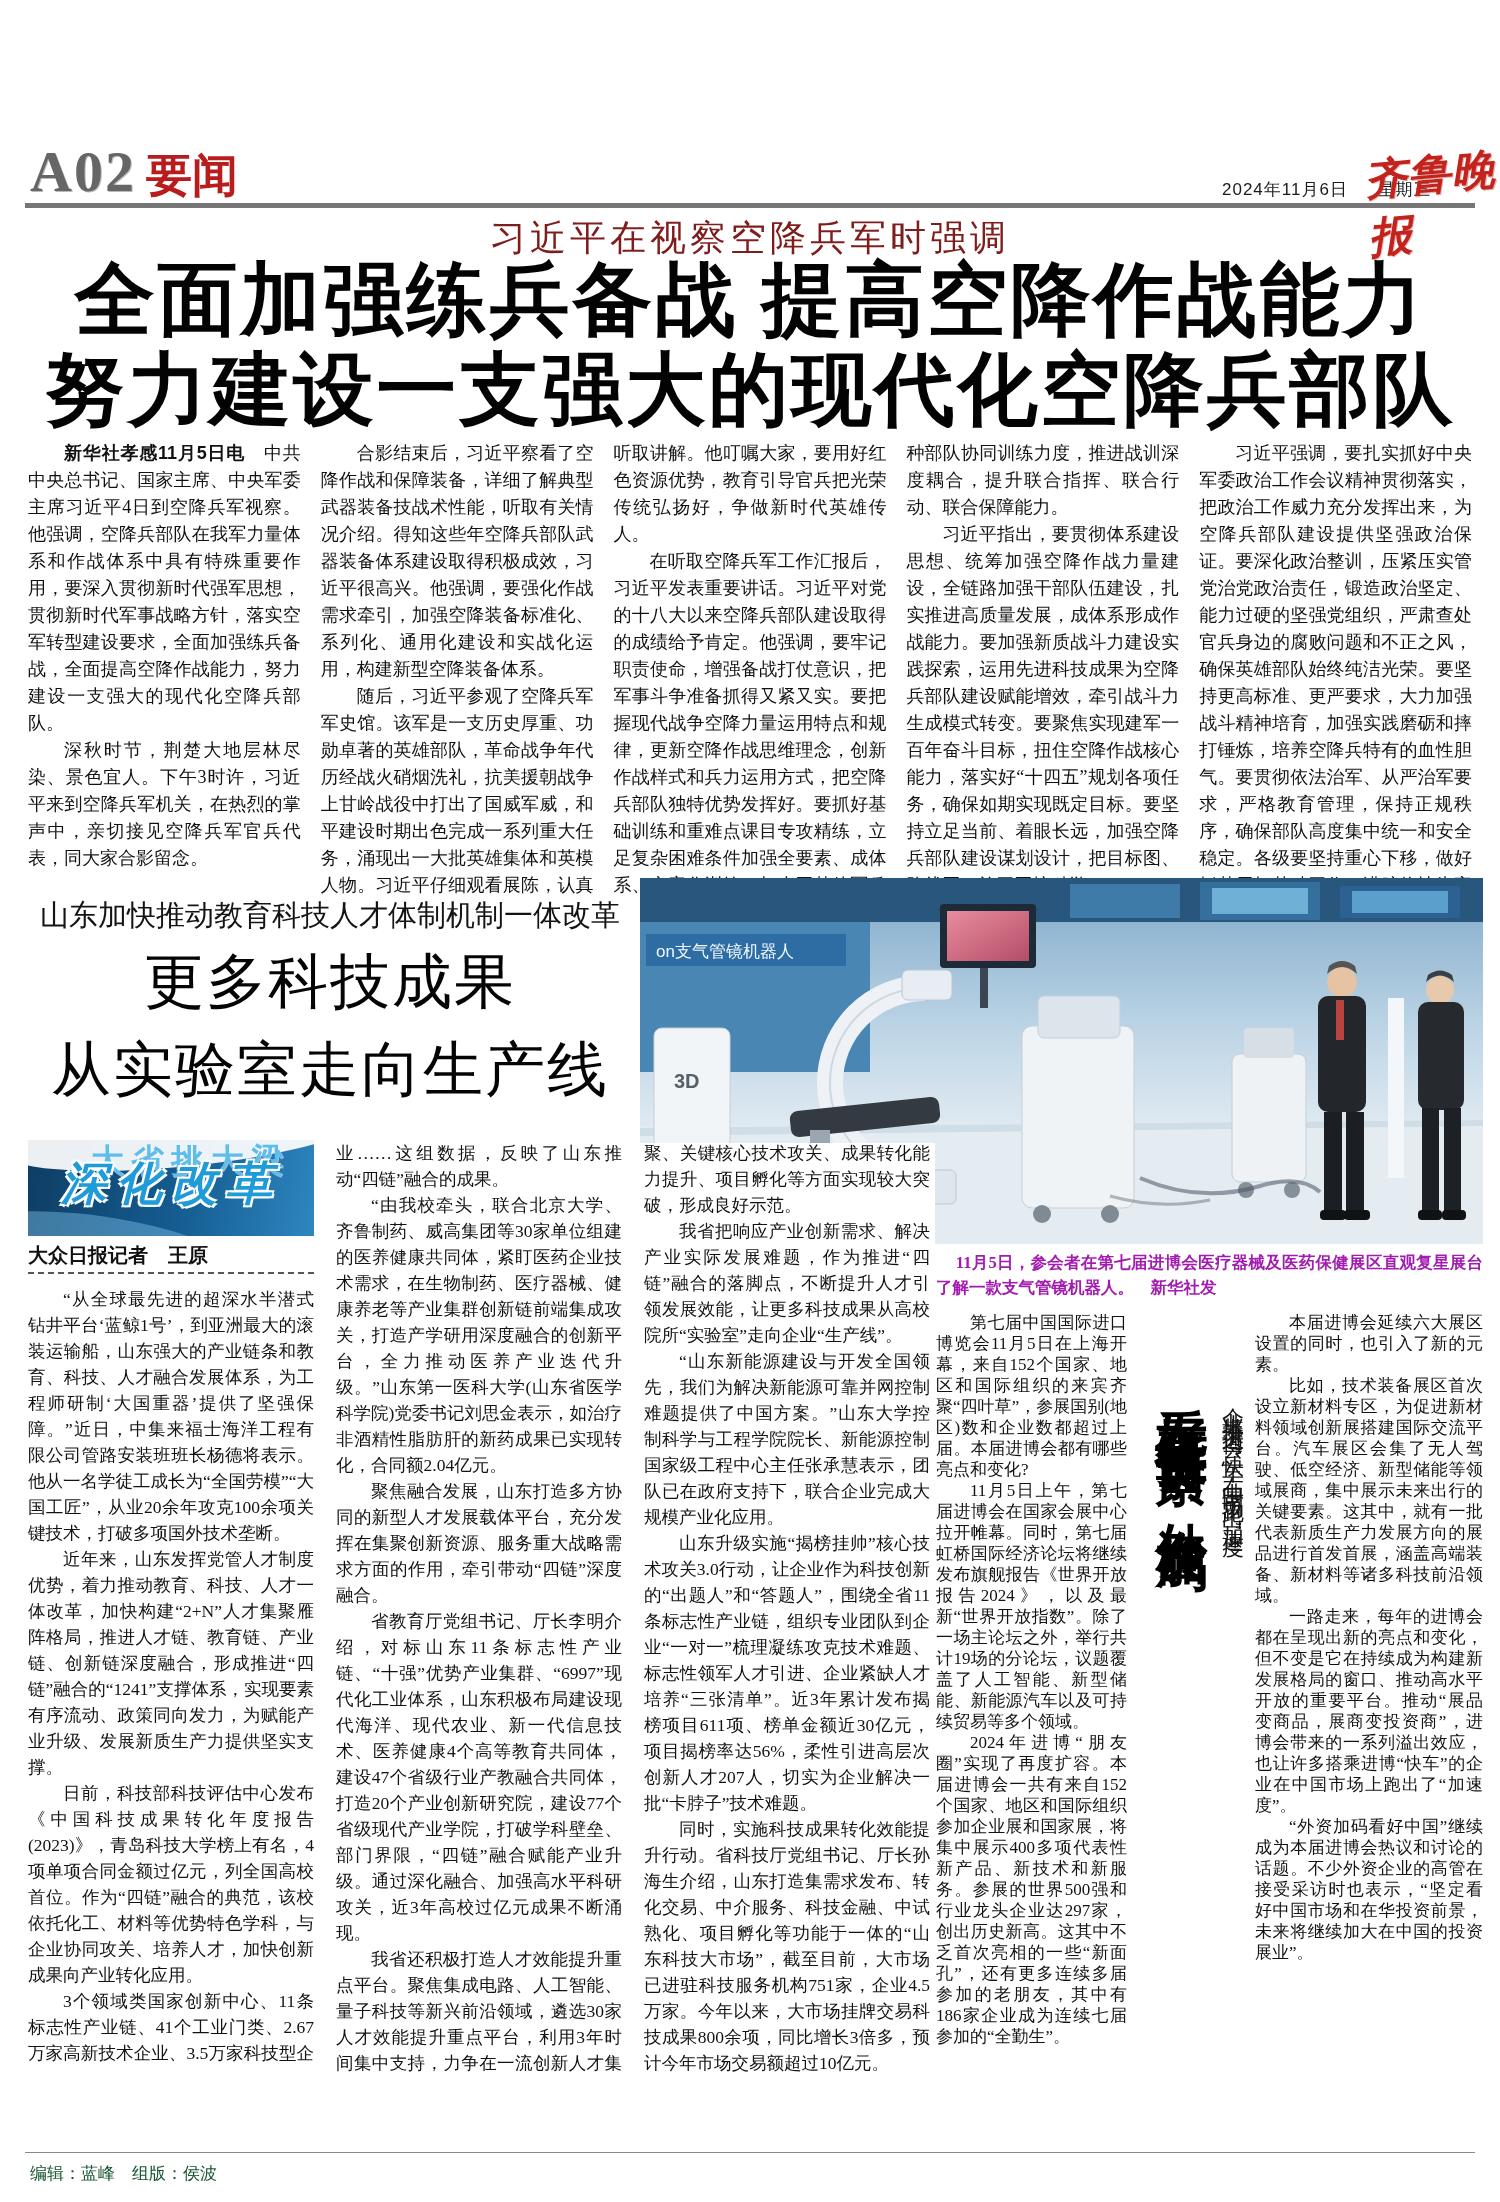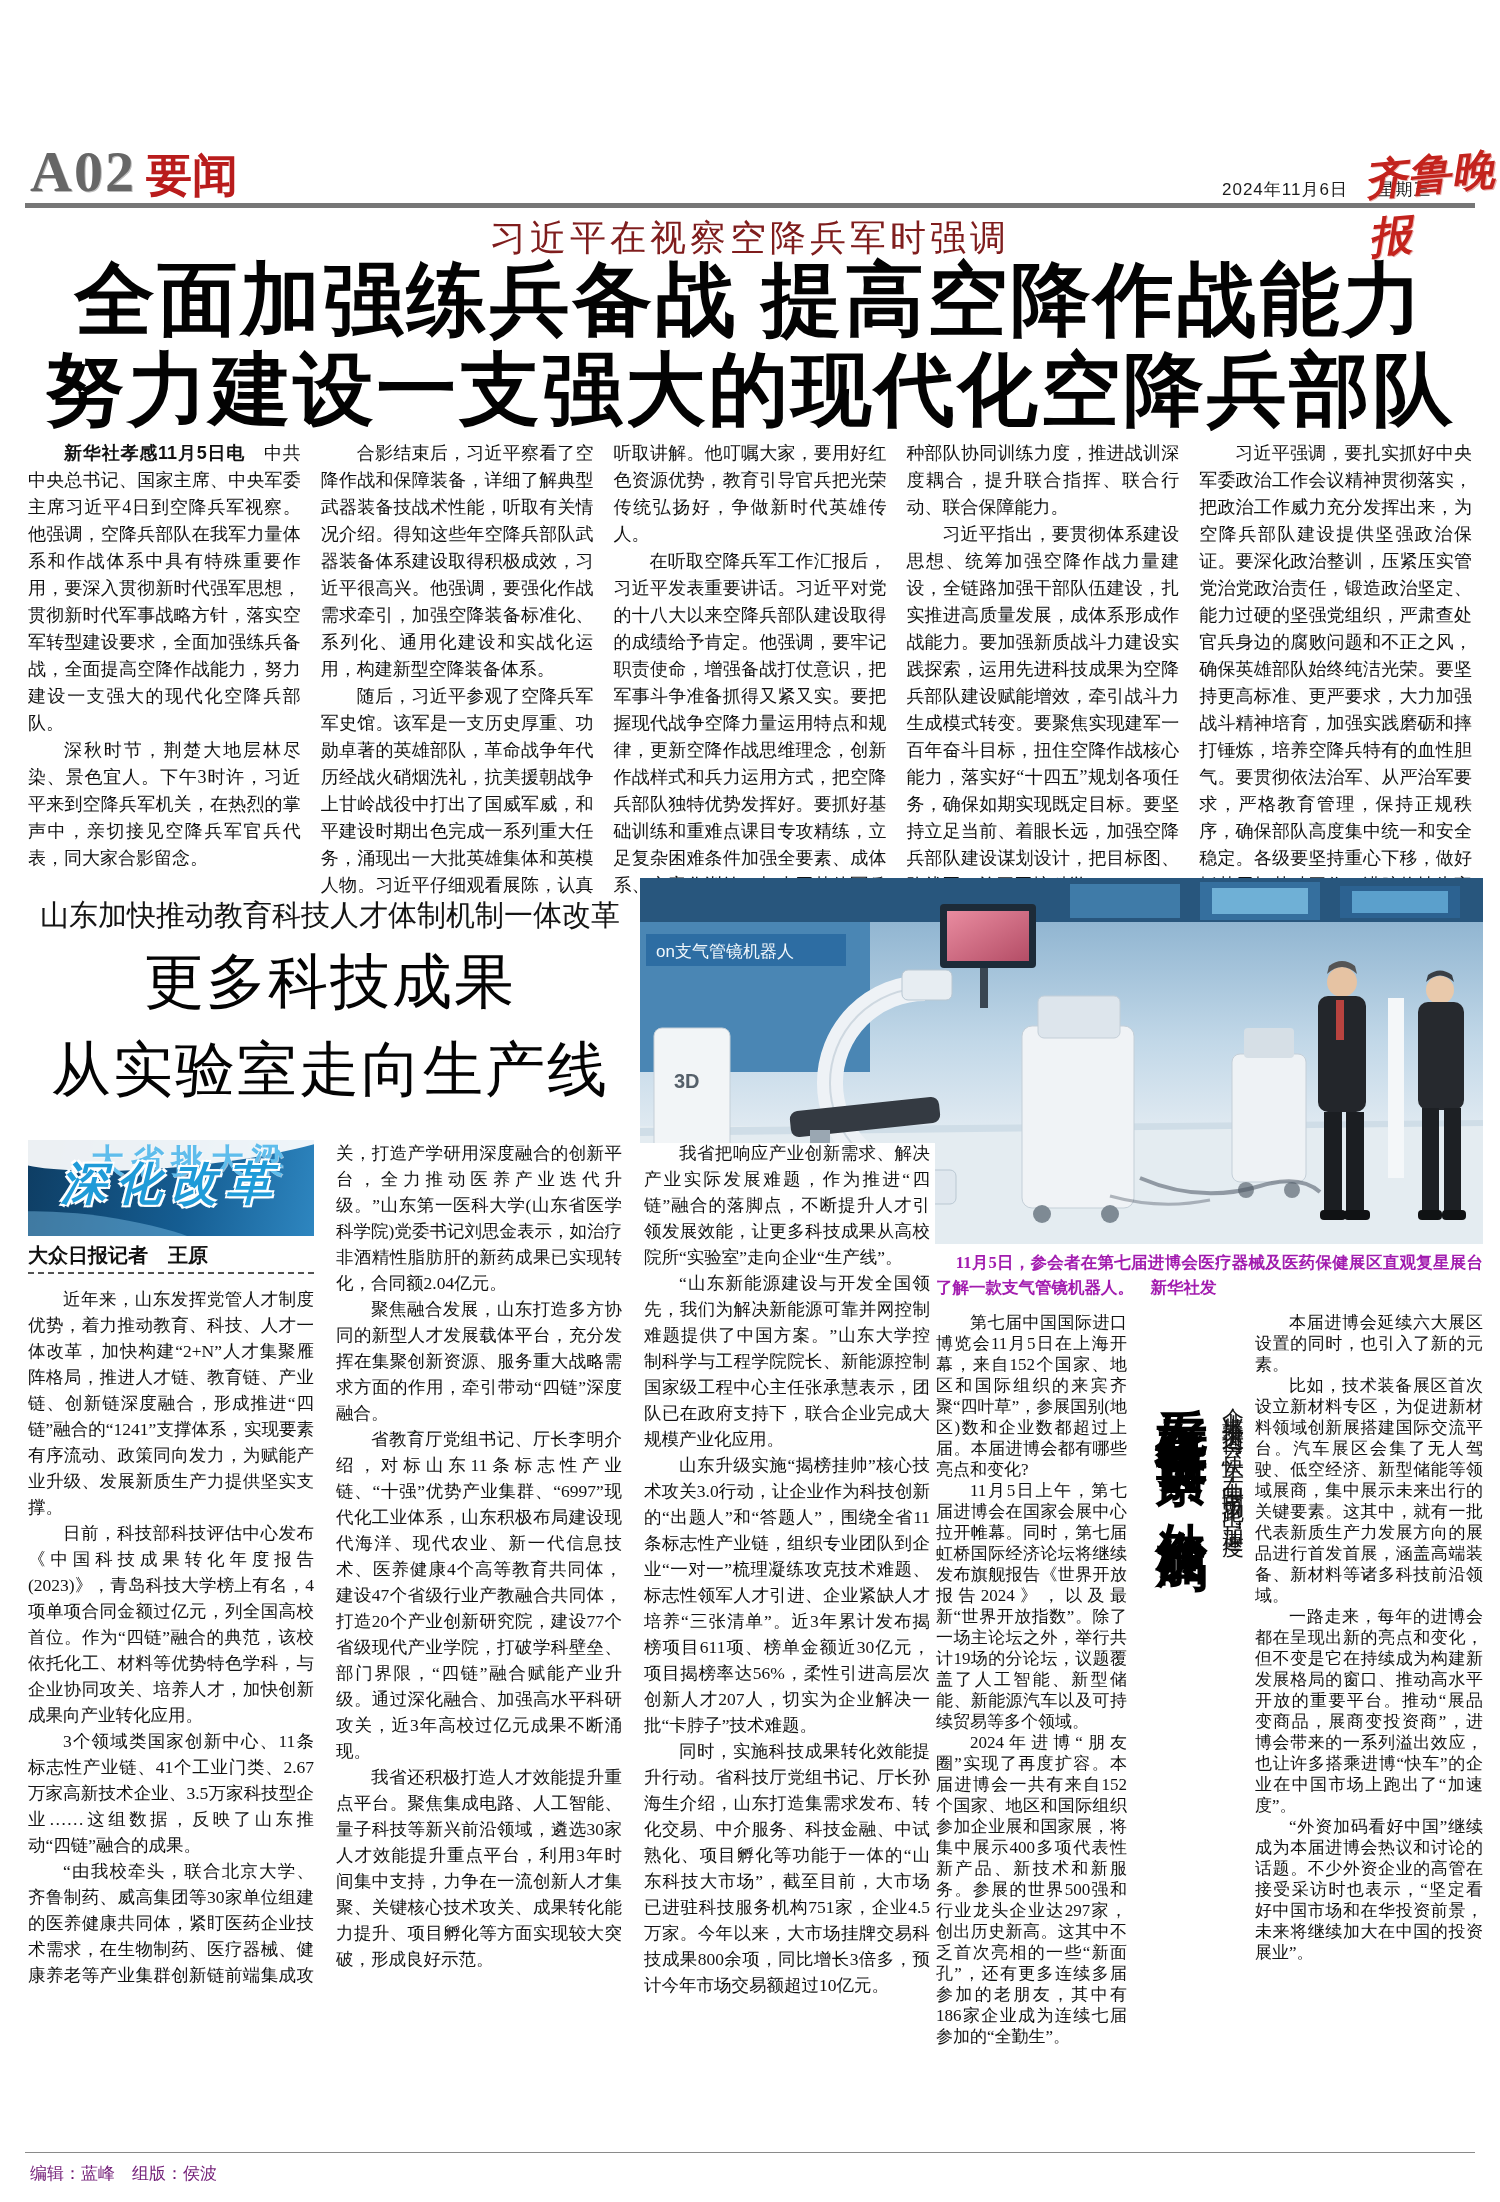--- a/index.html
+++ b/index.html
@@ -45,21 +45,21 @@
   .caption p{margin:0;text-indent:1.2em;}
 
   
   .a3-left{position:absolute;left:936px;top:1312px;width:191px;height:830px;font-size:17px;line-height:21px;text-align:justify;overflow:hidden;color:#121212;}
   .a3-right{position:absolute;left:1255px;top:1312px;width:228px;height:830px;font-size:17px;line-height:21px;text-align:justify;overflow:hidden;color:#121212;}
   .a3-head-v{position:absolute;left:1146px;top:1366px;height:720px;writing-mode:vertical-rl;font-size:52px;font-weight:bold;letter-spacing:7px;color:#000;}
   .a3-kicker-v{position:absolute;left:1218px;top:1390px;height:660px;writing-mode:vertical-rl;font-size:22px;letter-spacing:5px;color:#141414;font-family:"Liberation Sans","DejaVu Sans",sans-serif;}
 
   
   .footer-rule{position:absolute;left:25px;top:2152px;width:1450px;height:1px;background:#8a8a8a;}
-  .footer-text{position:absolute;left:30px;top:2162px;font-size:17px;color:#701a75;font-family:"Liberation Sans","DejaVu Sans",sans-serif;}
+  .footer-text{position:absolute;left:30px;top:2162px;font-size:17px;color:#14532d;font-family:"Liberation Sans","DejaVu Sans",sans-serif;}
 </style>
 </head>
 <body>
 
 <div class="pagemark">
   <span class="pageno">A02</span>
   <span class="section">要闻</span>
 </div>
 <div class="dateline">
   <span>2024年11月6日</span>
@@ -90,20 +90,21 @@
 <div class="a2-body">
   <div class="badge">
     <div class="swoosh"></div>
     <div class="swoosh2"></div>
     <div class="badge-line1">大省挑大梁</div>
     <div class="badge-line2">深化改革</div>
   </div>
   <p class="byline">大众日报记者　王原</p>
   <div class="byline-rule"></div>
   <div>
+      <p class="para">“从全球最先进的超深水半潜式钻井平台‘蓝鲸1号’，到亚洲最大的滚装运输船，山东强大的产业链条和教育、科技、人才融合发展体系，为工程师研制‘大国重器’提供了坚强保障。”近日，中集来福士海洋工程有限公司管路安装班班长杨德将表示。他从一名学徒工成长为“全国劳模”“大国工匠”，从业20余年攻克100余项关键技术，打破多项国外技术垄断。</p>
       <p class="para">近年来，山东发挥党管人才制度优势，着力推动教育、科技、人才一体改革，加快构建“2+N”人才集聚雁阵格局，推进人才链、教育链、产业链、创新链深度融合，形成推进“四链”融合的“1241”支撑体系，实现要素有序流动、政策同向发力，为赋能产业升级、发展新质生产力提供坚实支撑。</p>
       <p class="para">日前，科技部科技评估中心发布《中国科技成果转化年度报告(2023)》，青岛科技大学榜上有名，4项单项合同金额过亿元，列全国高校首位。作为“四链”融合的典范，该校依托化工、材料等优势特色学科，与企业协同攻关、培养人才，加快创新成果向产业转化应用。</p>
       <p class="para">3个领域类国家创新中心、11条标志性产业链、41个工业门类、2.67万家高新技术企业、3.5万家科技型企业……这组数据，反映了山东推动“四链”融合的成果。</p>
       <p class="para">“由我校牵头，联合北京大学、齐鲁制药、威高集团等30家单位组建的医养健康共同体，紧盯医药企业技术需求，在生物制药、医疗器械、健康养老等产业集群创新链前端集成攻关，打造产学研用深度融合的创新平台，全力推动医养产业迭代升级。”山东第一医科大学(山东省医学科学院)党委书记刘思金表示，如治疗非酒精性脂肪肝的新药成果已实现转化，合同额2.04亿元。</p>
       <p class="para">聚焦融合发展，山东打造多方协同的新型人才发展载体平台，充分发挥在集聚创新资源、服务重大战略需求方面的作用，牵引带动“四链”深度融合。</p>
       <p class="para">省教育厅党组书记、厅长李明介绍，对标山东11条标志性产业链、“十强”优势产业集群、“6997”现代化工业体系，山东积极布局建设现代海洋、现代农业、新一代信息技术、医养健康4个高等教育共同体，建设47个省级行业产教融合共同体，打造20个产业创新研究院，建设77个省级现代产业学院，打破学科壁垒、部门界限，“四链”融合赋能产业升级。通过深化融合、加强高水平科研攻关，近3年高校过亿元成果不断涌现。</p>
       <p class="para">我省还积极打造人才效能提升重点平台。聚焦集成电路、人工智能、量子科技等新兴前沿领域，遴选30家人才效能提升重点平台，利用3年时间集中支持，力争在一流创新人才集聚、关键核心技术攻关、成果转化能力提升、项目孵化等方面实现较大突破，形成良好示范。</p>
       <p class="para">我省把响应产业创新需求、解决产业实际发展难题，作为推进“四链”融合的落脚点，不断提升人才引领发展效能，让更多科技成果从高校院所“实验室”走向企业“生产线”。</p>
       <p class="para">“山东新能源建设与开发全国领先，我们为解决新能源可靠并网控制难题提供了中国方案。”山东大学控制科学与工程学院院长、新能源控制国家级工程中心主任张承慧表示，团队已在政府支持下，联合企业完成大规模产业化应用。</p>
       <p class="para">山东升级实施“揭榜挂帅”核心技术攻关3.0行动，让企业作为科技创新的“出题人”和“答题人”，围绕全省11条标志性产业链，组织专业团队到企业“一对一”梳理凝练攻克技术难题、标志性领军人才引进、企业紧缺人才培养“三张清单”。近3年累计发布揭榜项目611项、榜单金额近30亿元，项目揭榜率达56%，柔性引进高层次创新人才207人，切实为企业解决一批“卡脖子”技术难题。</p>

